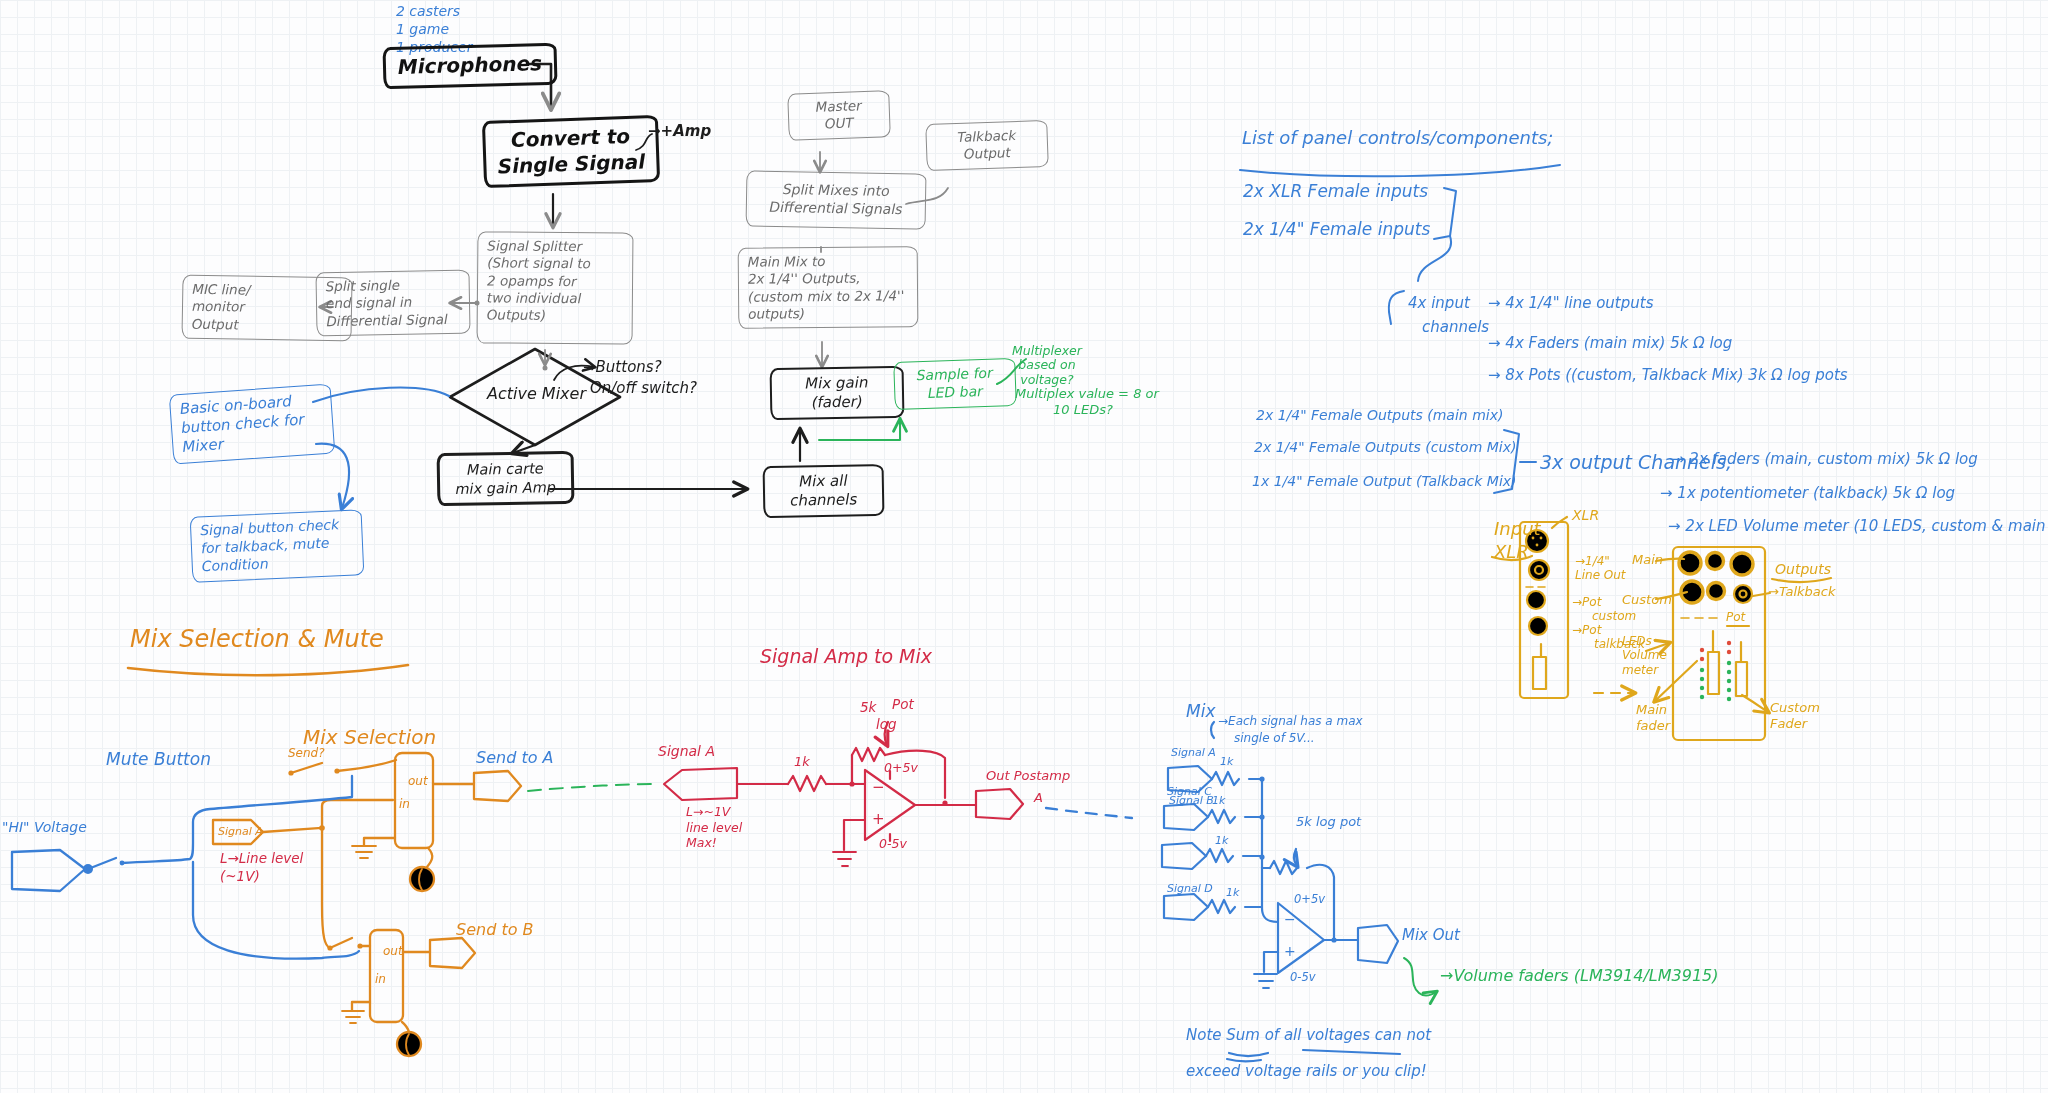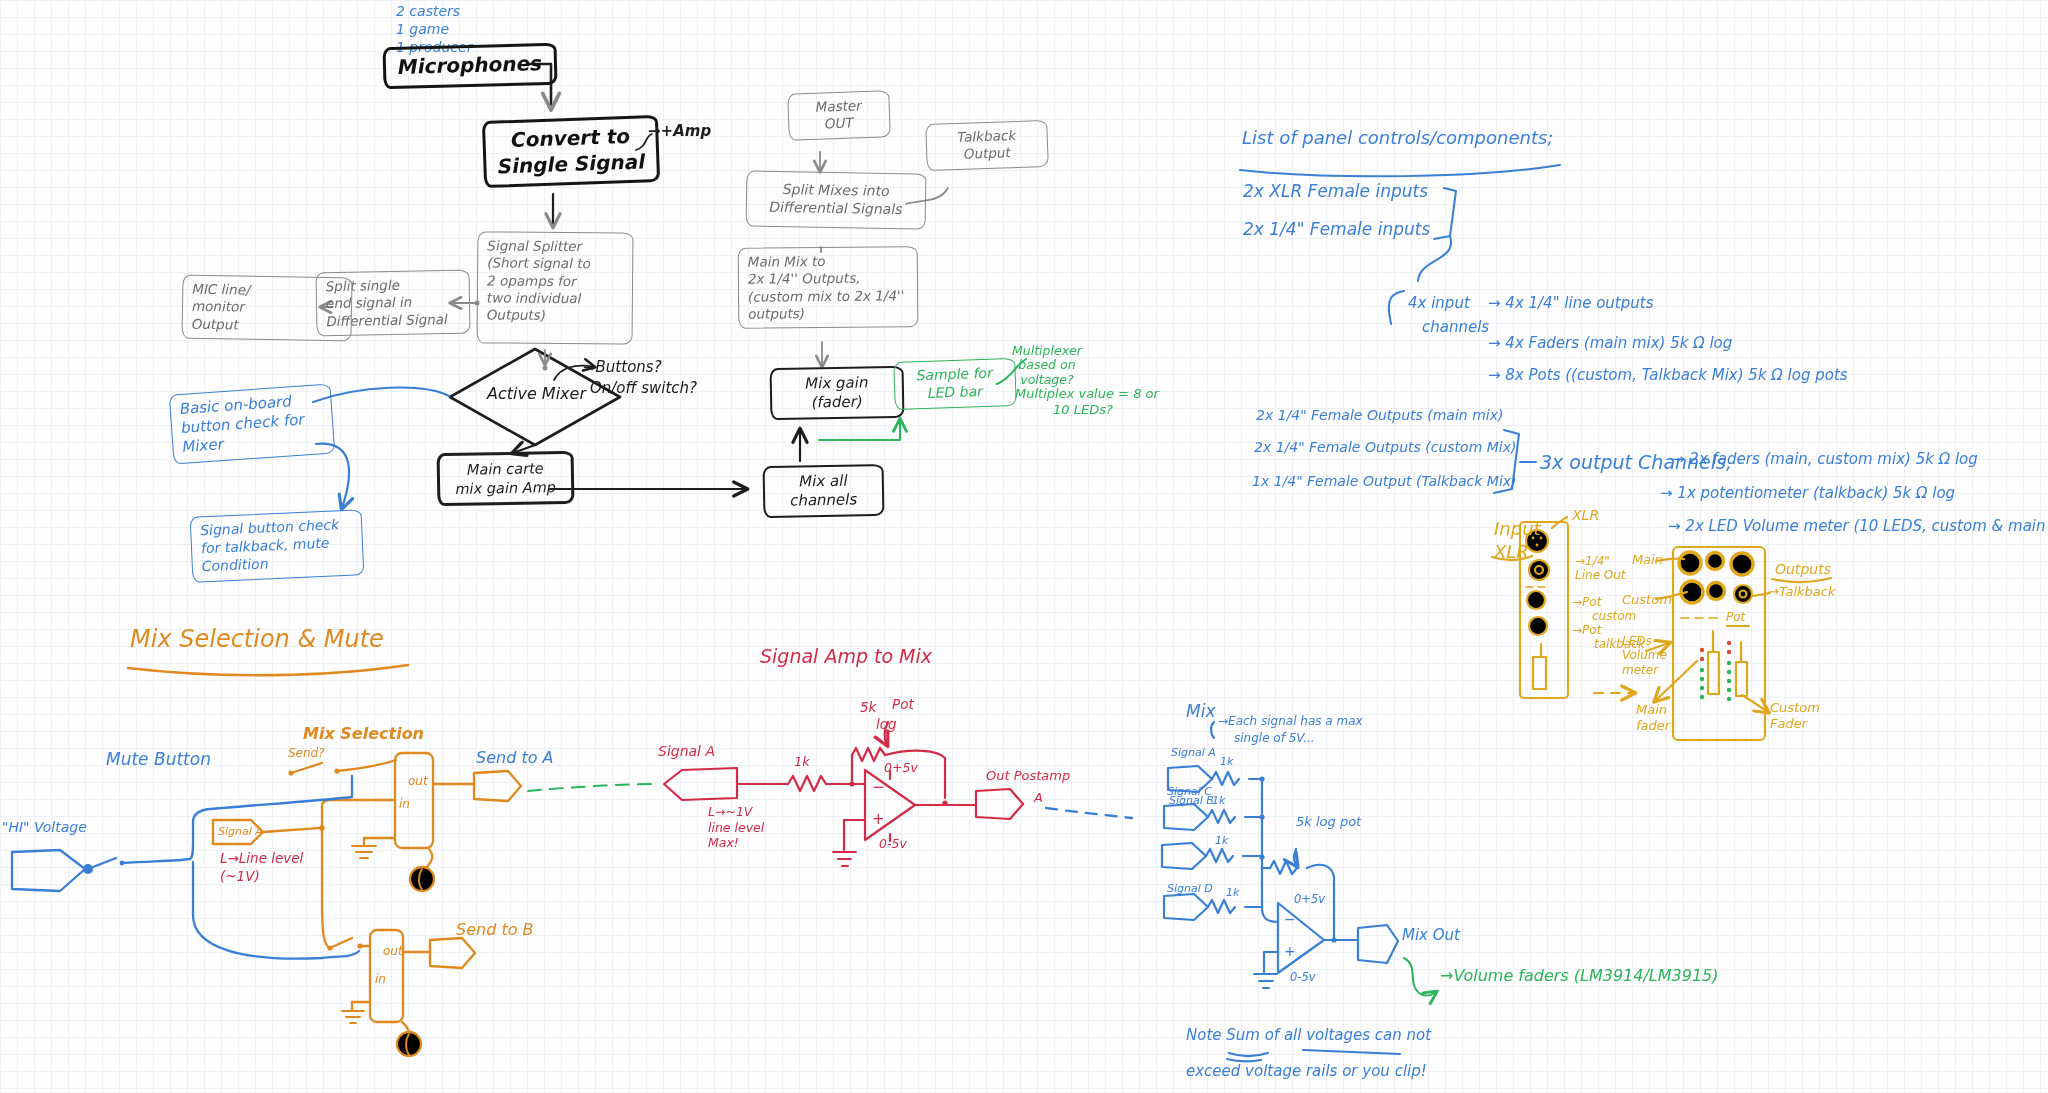--- a/index.html
+++ b/index.html
@@ -335,21 +335,21 @@
 <div class="lbl green" style="left:1015px;top:386px;font-size:13px;">Multiplex value = 8 or</div>
 <div class="lbl green" style="left:1053px;top:402px;font-size:13px;">10 LEDs?</div>
 
 <div class="lbl blue" style="left:1242px;top:126px;font-size:18px;">List of panel controls/components;</div>
 <div class="lbl blue" style="left:1243px;top:180px;font-size:17px;">2x  XLR  Female  inputs</div>
 <div class="lbl blue" style="left:1243px;top:218px;font-size:17px;">2x  1/4"  Female  inputs</div>
 <div class="lbl blue" style="left:1408px;top:294px;font-size:15px;">4x input</div>
 <div class="lbl blue" style="left:1422px;top:318px;font-size:15px;">channels</div>
 <div class="lbl blue" style="left:1488px;top:294px;font-size:15px;">→ 4x 1/4" line outputs</div>
 <div class="lbl blue" style="left:1488px;top:334px;font-size:15px;">→ 4x Faders (main mix) 5k Ω log</div>
-<div class="lbl blue" style="left:1488px;top:366px;font-size:15px;">→ 8x Pots ((custom, Talkback Mix) 5k Ω log pots</div>
+<div class="lbl blue" style="left:1488px;top:366px;font-size:15px;">→ 8x Pots ((custom, Talkback Mix) 3k Ω log pots</div>
 <div class="lbl blue" style="left:1256px;top:406px;font-size:14px;">2x 1/4" Female Outputs (main mix)</div>
 <div class="lbl blue" style="left:1254px;top:438px;font-size:14px;">2x 1/4" Female Outputs (custom Mix)</div>
 <div class="lbl blue" style="left:1252px;top:472px;font-size:14px;">1x 1/4" Female Output (Talkback Mix)</div>
 <div class="lbl blue" style="left:1540px;top:450px;font-size:19px;text-align:right;">3x output Channels,</div>
 <div class="lbl blue" style="left:1672px;top:450px;font-size:15px;">→ 2x faders (main, custom mix) 5k Ω log</div>
 <div class="lbl blue" style="left:1660px;top:484px;font-size:15px;">→ 1x potentiometer (talkback) 5k Ω log</div>
 <div class="lbl blue" style="left:1668px;top:517px;font-size:15px;">→ 2x LED Volume meter (10 LEDS, custom &amp; main mix)</div>
 
 <div class="lbl yellow" style="left:1494px;top:518px;font-size:18px;line-height:1.25;">
       <div class="ln">Input</div>
@@ -378,41 +378,41 @@
       <div class="ln">Main</div>
       <div class="ln">fader</div>
     </div>
 <div class="lbl yellow" style="left:1770px;top:700px;font-size:13px;line-height:1.2;">
       <div class="ln">Custom</div>
       <div class="ln">Fader</div>
     </div>
 
 <div class="lbl orange" style="left:130px;top:624px;font-size:24px;">Mix Selection &amp; Mute</div>
 <div class="lbl blue" style="left:106px;top:748px;font-size:17px;">Mute Button</div>
-<div class="lbl orange" style="left:303px;top:724px;font-size:16px;font-weight:bold;">Mix Selection</div>
+<div class="lbl orange" style="left:303px;top:724px;font-size:20px;">Mix Selection</div>
 <div class="lbl orange" style="left:288px;top:746px;font-size:12px;">Send?</div>
 <div class="lbl blue" style="left:476px;top:748px;font-size:16px;">Send to A</div>
 <div class="lbl orange" style="left:456px;top:920px;font-size:16px;">Send to B</div>
 <div class="lbl orange" style="left:218px;top:825px;font-size:11px;">Signal A</div>
 <div class="lbl red" style="left:220px;top:850px;font-size:13.5px;line-height:1.3;">
       <div class="ln">L→Line level</div>
       <div class="ln">(~1V)</div>
     </div>
 <div class="lbl blue" style="left:2px;top:818px;font-size:14px;">"HI" Voltage</div>
 <div class="lbl orange" style="left:408px;top:774px;font-size:12px;">out</div>
 <div class="lbl orange" style="left:399px;top:797px;font-size:12px;">in</div>
 <div class="lbl orange" style="left:383px;top:944px;font-size:12px;">out</div>
 <div class="lbl orange" style="left:375px;top:972px;font-size:12px;">in</div>
 
 <div class="lbl red" style="left:760px;top:644px;font-size:19px;">Signal Amp to Mix</div>
 <div class="lbl red" style="left:876px;top:676px;font-size:13.5px;margin-top:40px;">log</div>
 <div class="lbl red" style="left:860px;top:699px;font-size:13.5px;">5k</div>
 <div class="lbl red" style="left:892px;top:696px;font-size:13.5px;">Pot</div>
 <div class="lbl red" style="left:658px;top:742px;font-size:14px;">Signal A</div>
-<div class="lbl red" style="left:686px;top:804px;font-size:12.5px;line-height:1.25;margin-left:22px;">
+<div class="lbl red" style="left:686px;top:804px;font-size:12.5px;line-height:1.25;">
       <div class="ln">L→~1V</div>
       <div class="ln">line level</div>
       <div class="ln">Max!</div>
     </div>
 <div class="lbl red" style="left:794px;top:754px;font-size:13px;">1k</div>
 <div class="lbl red" style="left:884px;top:760px;font-size:12.5px;">0+5v</div>
 <div class="lbl red" style="left:879px;top:836px;font-size:12.5px;">0-5v</div>
 <div class="lbl red" style="left:872px;top:778px;font-size:15px;">−</div>
 <div class="lbl red" style="left:872px;top:810px;font-size:15px;">+</div>
 <div class="lbl red" style="left:986px;top:768px;font-size:13px;">Out Postamp</div>

